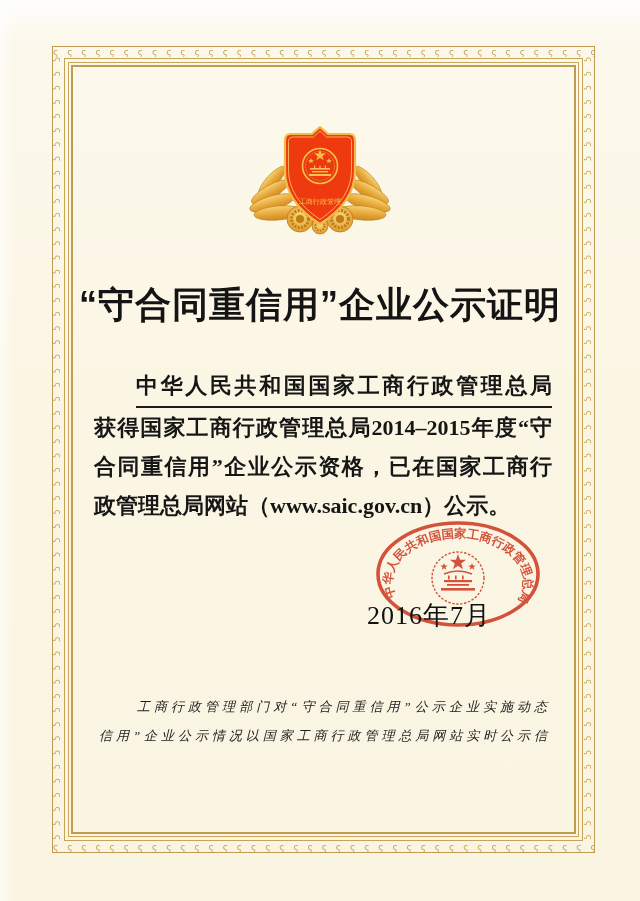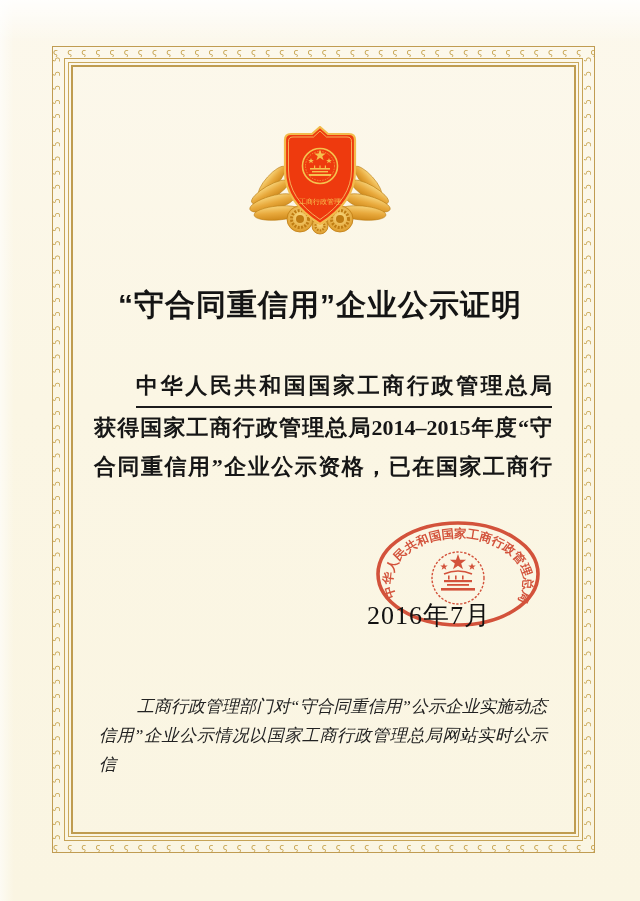--- a/index.html
+++ b/index.html
@@ -37,21 +37,21 @@
   .rule1{ position:absolute; inset:11px; border:1px solid #c6a356; }
   .rule2{ position:absolute; inset:15px; border:1px solid #caa85c; }
   .rule3{ position:absolute; inset:18px; border:2px solid #bf9c50; }
   
   .emblem{ position:absolute; left:248px; top:126px; width:144px; height:112px; }
   
   .title{
     position:absolute; left:0; top:288px; width:100%;
     text-align:center;
     font-family:"Liberation Sans","DejaVu Sans",sans-serif;
-    font-weight:bold; font-size:30px; line-height:34px;
+    font-weight:bold; font-size:36px; line-height:34px;
     letter-spacing:1px; color:#141414;
   }
   
   .body-block{
     position:absolute; left:94px; top:366px; width:458px;
     font-size:22px; font-weight:bold; line-height:39px;
     color:#161616;
   }
   .bline{ width:100%; }
   .bline.just{ text-align:justify; text-align-last:justify; }
@@ -63,21 +63,21 @@
   
   .seal{ position:absolute; left:374px; top:518px; width:168px; height:112px; opacity:.9; }
   .date{
     position:absolute; left:329px; top:598px; width:200px;
     text-align:center; font-weight:normal; font-size:26px; line-height:36px;
     letter-spacing:1px; color:#111;
   }
   
   .footer{
     position:absolute; left:99px; top:692px; width:448px;
-    font-size:17px; line-height:29px; font-style:italic;
+    font-size:13px; line-height:29px; font-style:italic;
     color:#222;
   }
   .fline.just{ text-align:justify; text-align-last:justify; }
   .fline.f1{ padding-left:38px; box-sizing:border-box; }
 </style>
 </head>
 <body>
 
 <div class="page">
 
@@ -154,20 +154,21 @@
   </svg>
 
   <div class="title">“守合同重信用”企业公示证明</div>
 
   <div class="body-block">
     <div class="bline l1">
       <span class="company">中华人民共和国国家工商行政管理总局</span>
     </div>
     <div class="bline just">获得国家工商行政管理总局2014–2015年度“守</div>
     <div class="bline just">合同重信用”企业公示资格，已在国家工商行</div>
+    <div class="bline">政管理总局网站（www.saic.gov.cn）公示。</div>
   </div>
 
   <svg class="seal" viewBox="0 0 168 112">
     <defs>
       <path id="sealArc" d="M 24,82 A 66,44 0 1 1 144,82" fill="none"></path>
     </defs>
     <ellipse cx="84" cy="56" rx="80" ry="51" fill="none" stroke="#cf4129" stroke-width="3.6"></ellipse>
     <text font-size="12" fill="#cf4129" font-weight="bold" font-family="Liberation Serif, serif">
       <textPath href="#sealArc" startOffset="4" textLength="210" lengthAdjust="spacingAndGlyphs">中华人民共和国国家工商行政管理总局</textPath>
     </text>

